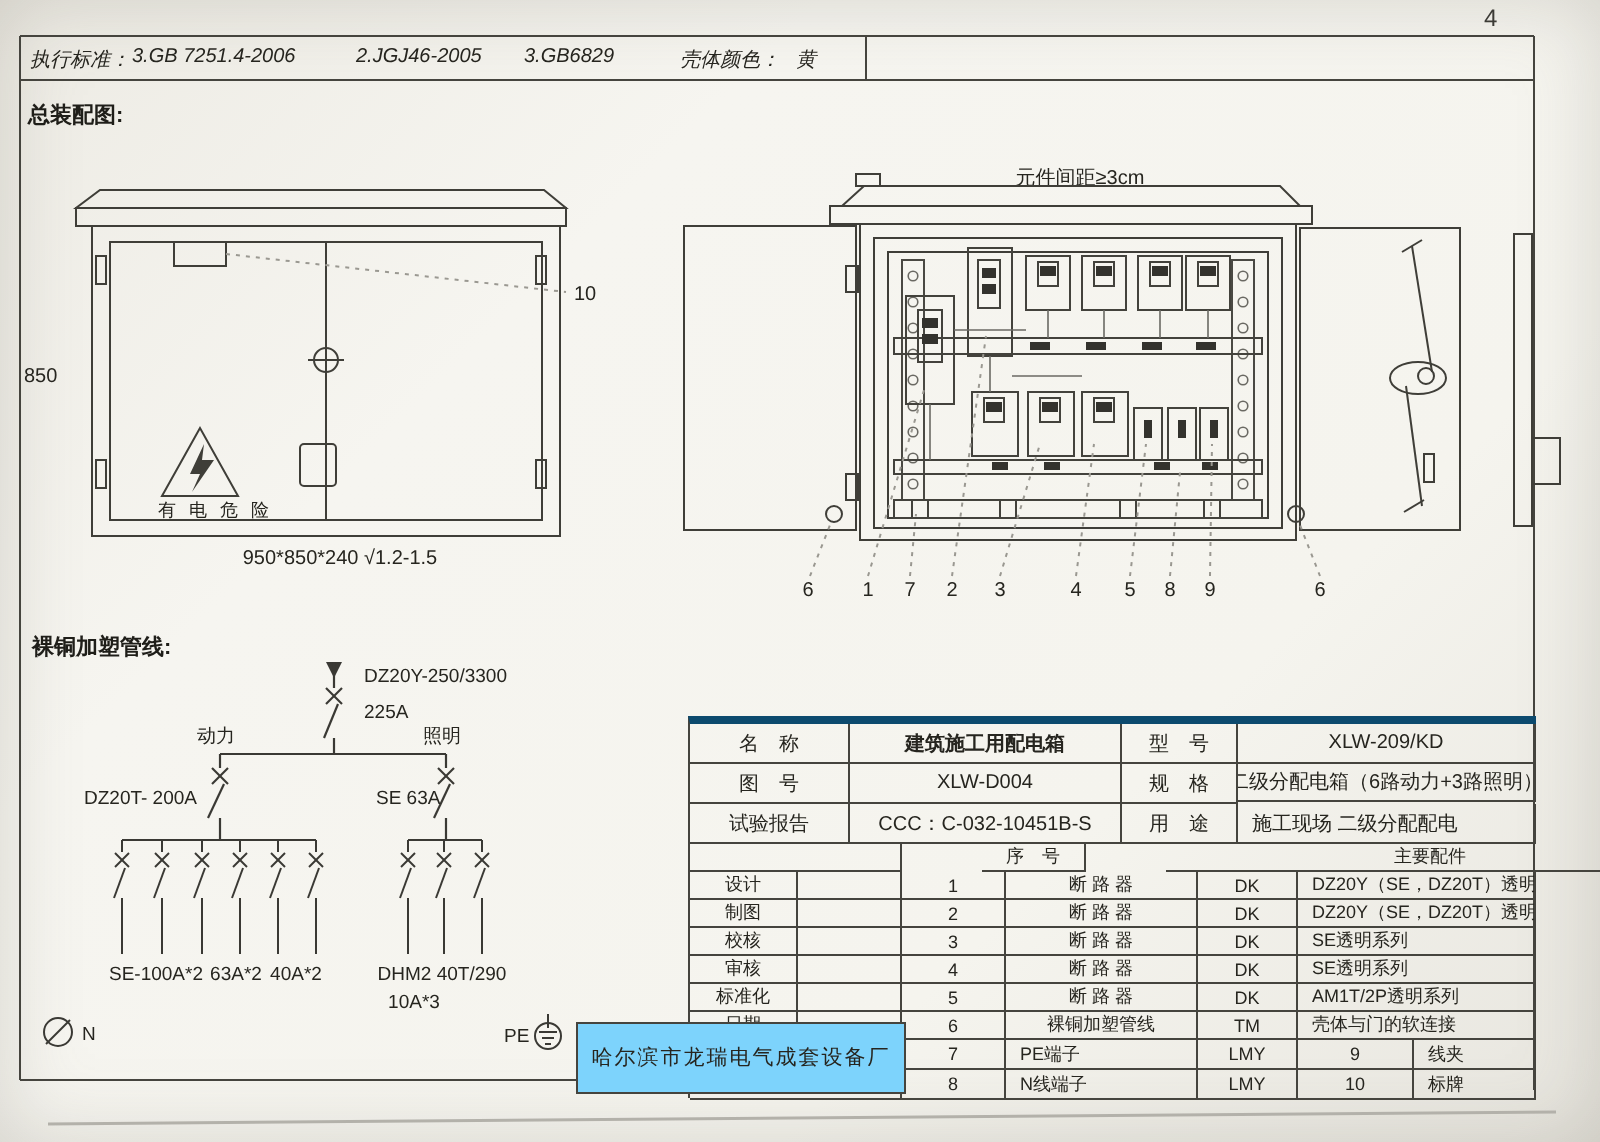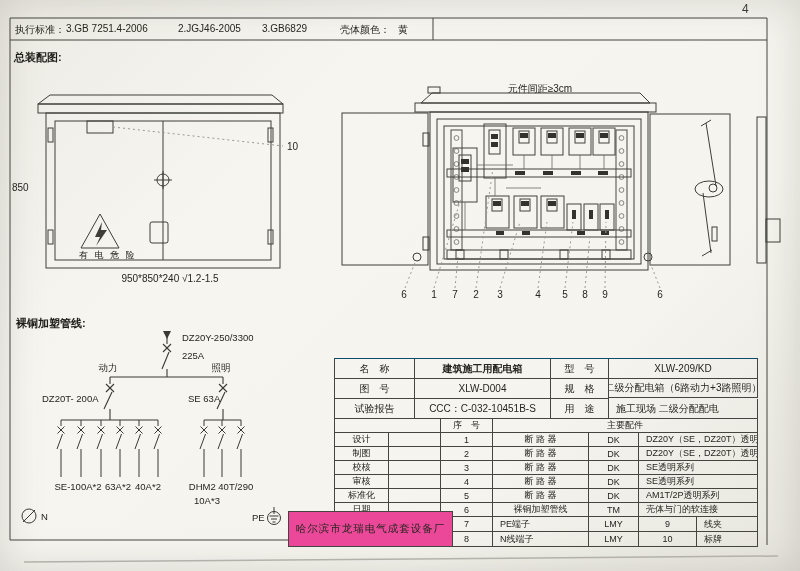--- a/index.html
+++ b/index.html
@@ -11,53 +11,53 @@
   }
   .sheet{
     position:absolute;left:0;top:0;width:800px;height:571px;
     background:linear-gradient(135deg,#edebe4 0%,#f6f5f0 30%,#f5f4ee 70%,#e7e5de 100%);
     box-shadow:inset 0 0 40px rgba(120,115,105,.25);
   }
   svg{position:absolute;left:0;top:0;}
   svg text{font-family:"Liberation Sans","DejaVu Sans",sans-serif;fill:#26251f;}
   .pageno{position:absolute;top:2px;left:742px;font-size:12px;color:#3c3b36;}
   
-  .strip{position:absolute;left:10px;top:18px;width:757px;height:22px;font-size:10px;}
+  .strip{position:absolute;left:10px;top:18px;width:757px;height:22px;font-size:10px;font-style:italic;}
   .strip span{position:absolute;top:5px;white-space:nowrap;}
   .s-label{left:5px;}
   .s-1{left:56px;}
   .s-2{left:168px;}
   .s-3{left:252px;}
   .s-clabel{left:330px;}
   .s-cvalue{left:388px;}
   .sect-title{position:absolute;font-size:11px;font-weight:bold;color:#1f1e19;}
   .t-assembly{left:14px;top:50px;text-align:right;}
   .t-schematic{left:16px;top:316px;}
   
   .titleblock{
-    position:absolute;left:334px;top:358px;width:423px;height:187px;
-    border-left:1px solid #45443e;border-top:1px solid #0c4a6e;
+    position:absolute;left:344px;top:358px;width:423px;height:187px;
+    border-left:1px solid #45443e;border-top:4px solid #0c4a6e;
     font-size:9px;z-index:4;
   }
   .tb-grid{display:grid;box-sizing:border-box;}
   .tcell{
     border-right:1px solid #45443e;border-bottom:1px solid #45443e;
     display:flex;align-items:center;justify-content:center;
     box-sizing:border-box;overflow:hidden;white-space:nowrap;
   }
   .tcell.left{justify-content:flex-start;padding-left:7px;}
   .secA{grid-template-columns:80px 136px 58px 149px;grid-auto-rows:20px;font-size:10px;}
   .secA .r3{height:19px;}
-  .secB{grid-template-columns:106px 52px 265px;grid-auto-rows:14px;}
+  .secB{grid-template-columns:106px 52px 265px;grid-auto-rows:14px;gap:40px;}
   .secC{grid-template-columns:54px 52px 52px 96px 50px 119px;grid-auto-rows:14px;text-align:center;}
   .secD{grid-template-columns:106px 52px 96px 50px 58px 61px;grid-auto-rows:15px;}
   .bold{font-weight:bold;}
   .factory{
     position:absolute;left:288px;top:511px;width:163px;height:34px;
-    background:#ec4899;border:1px solid #45443e;z-index:6;
+    background:#7dd3fc;border:1px solid #45443e;z-index:6;
     display:flex;align-items:center;justify-content:center;
     font-size:10.5px;letter-spacing:1px;white-space:nowrap;
   }
 </style>
 </head>
 <body>
 
 <div class="sheet"></div>
 
 <div class="pageno">4</div>

